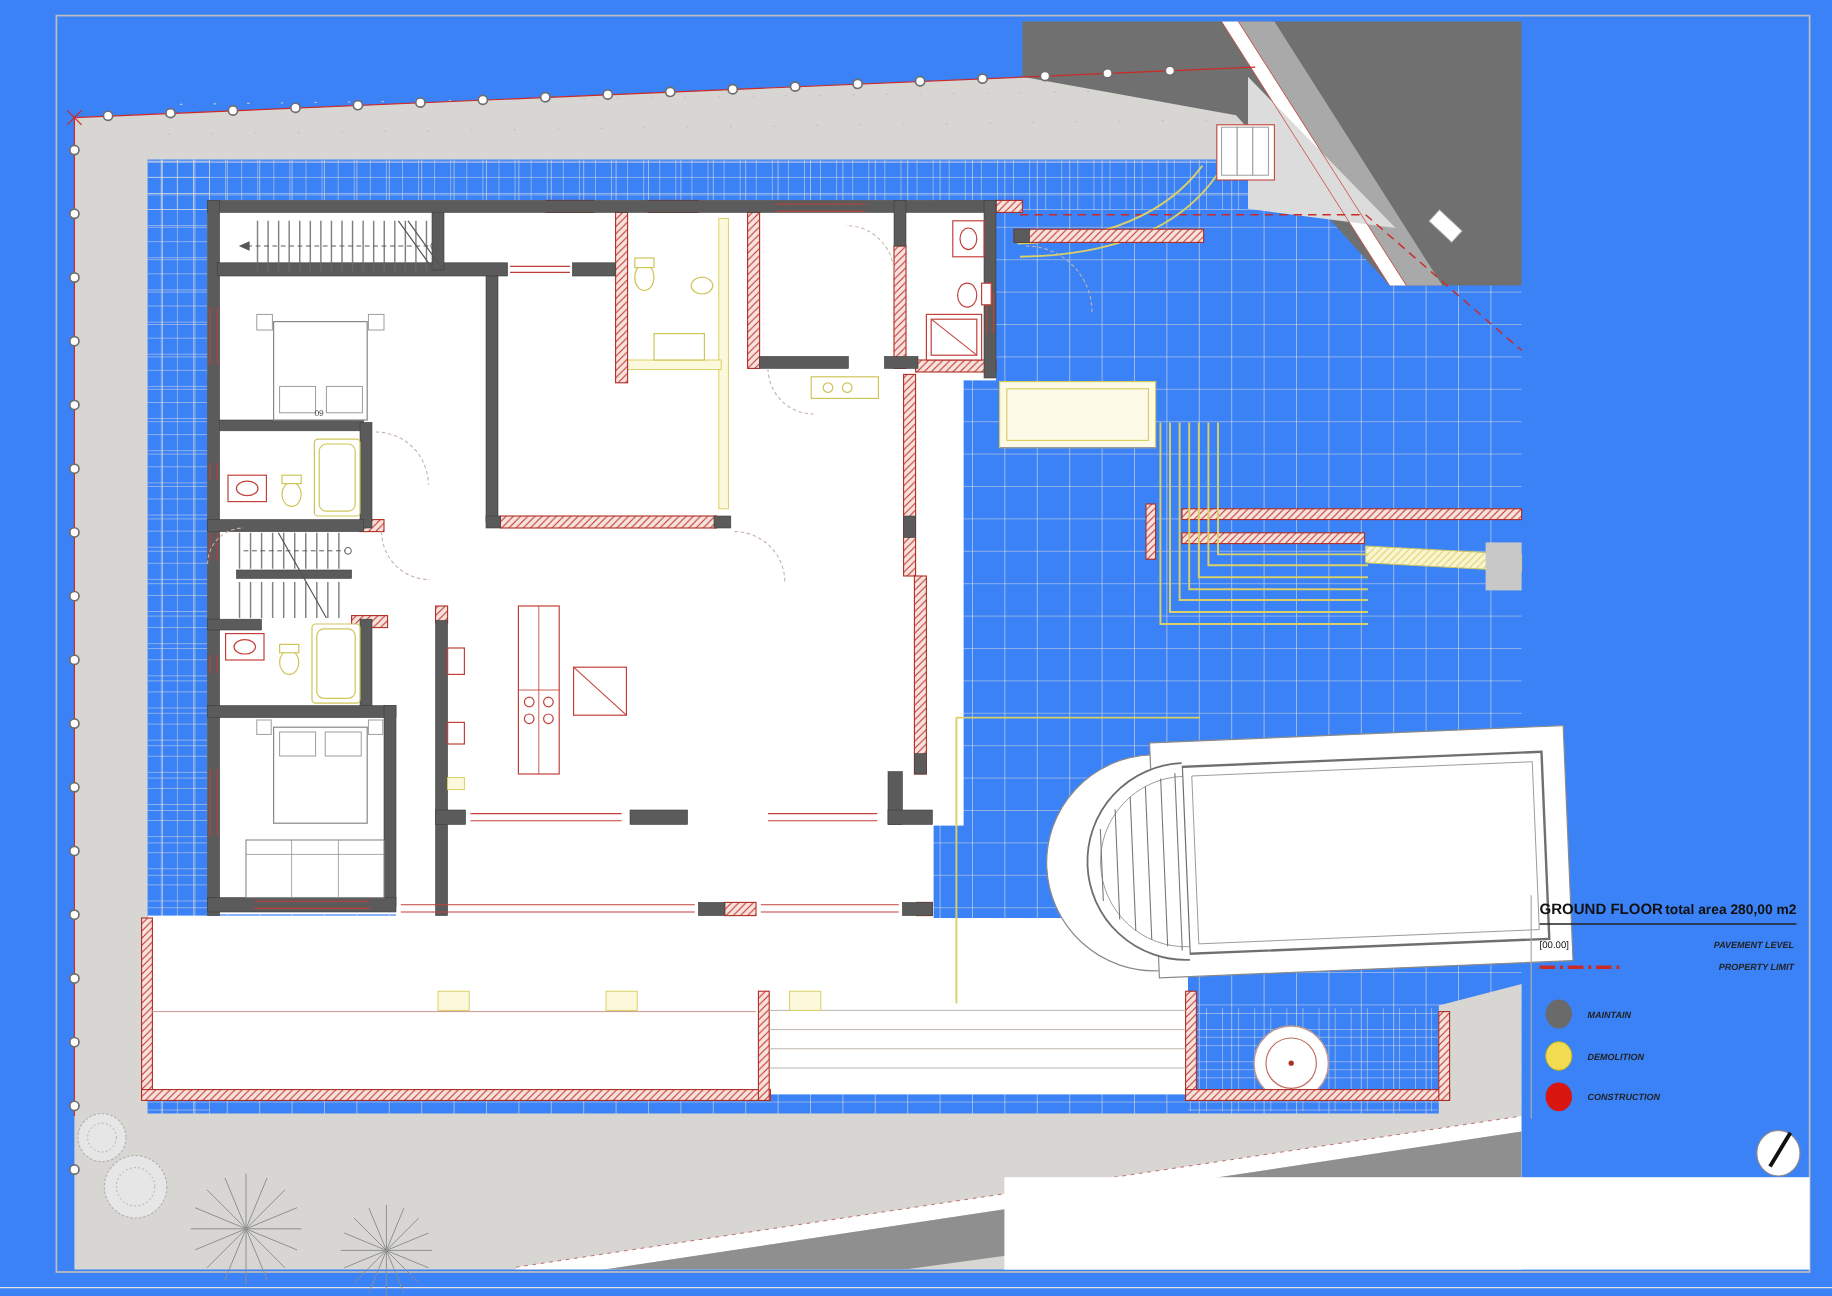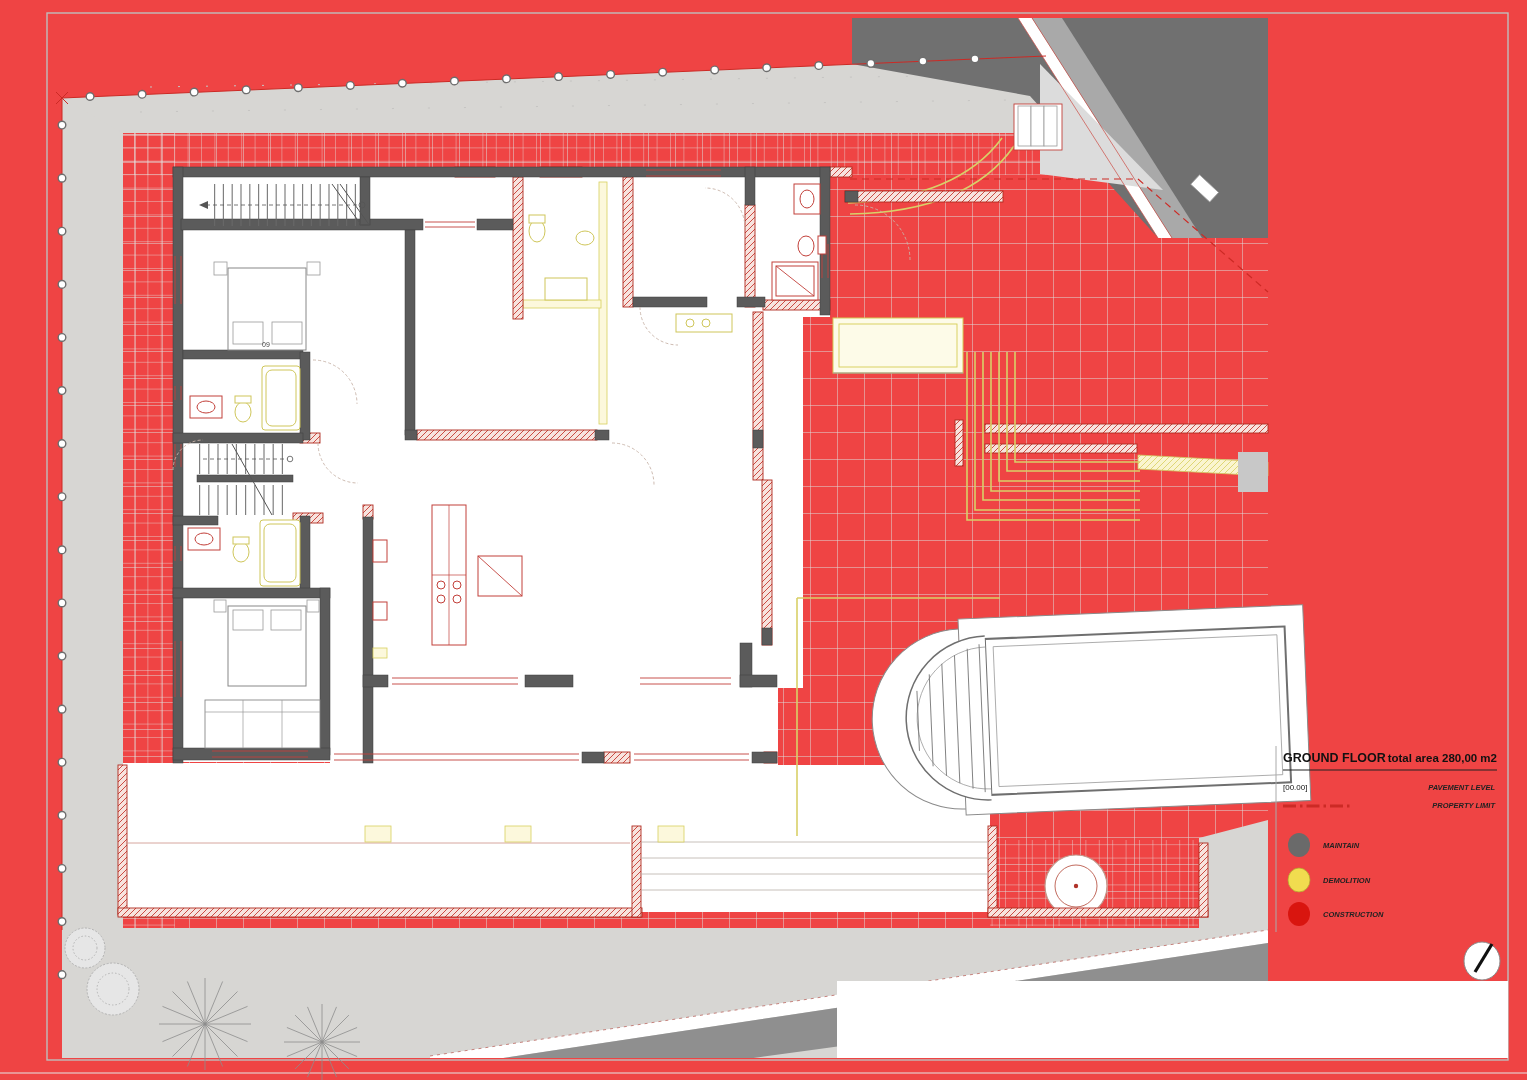--- a/index.html
+++ b/index.html
@@ -1,16 +1,16 @@
 <!DOCTYPE html>
 <html><head>
 <meta charset="utf-8">
 <style>
   html,body{margin:0;padding:0;background:#ffffff;}
-  .stage{position:relative;width:1527px;height:1080px;background:#ef4444;overflow:hidden;
+  .stage{position:relative;width:1527px;height:1080px;background:#3b82f6;overflow:hidden;
          font-family:"Liberation Sans", sans-serif;}
   svg{position:absolute;left:0;top:0;}
   
   .wm{fill:#5b5b5b;stroke:#3f3f3f;stroke-width:.5;}
   .wc{fill:url(#hR);stroke:#b02a20;stroke-width:.9;}
   .wdr{fill:url(#hY);stroke:#cfc65f;stroke-width:.8;}
   .wdl{fill:#fcf8dc;stroke:#d8cf5e;stroke-width:.8;}
   .ydl{stroke:#d9d068;stroke-width:1.6;fill:none;}
   .redf{stroke:#c2403a;fill:#ffffff;stroke-width:1;}
   .winR{stroke:#c2403a;stroke-width:.9;fill:none;}

